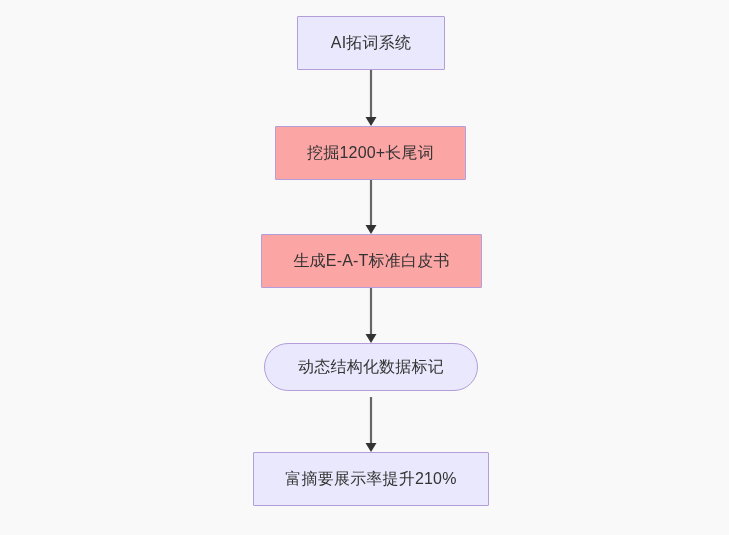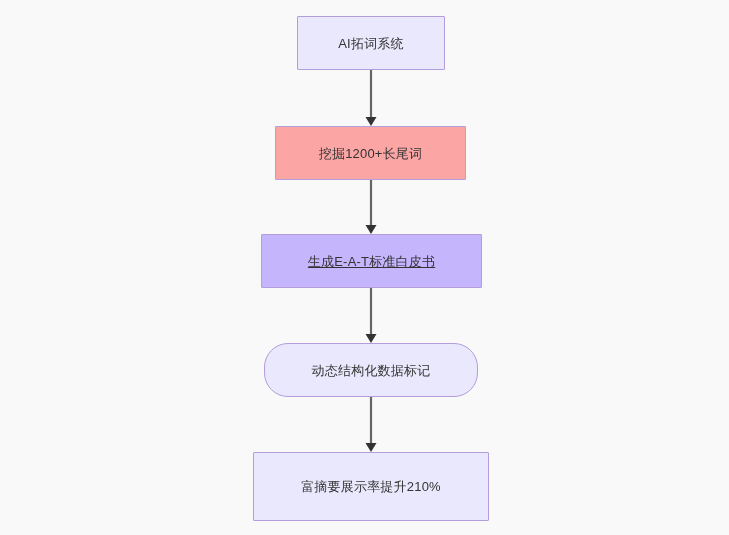--- a/index.html
+++ b/index.html
@@ -21,21 +21,21 @@
   .node {
     position: absolute;
     box-sizing: border-box;
     background: #eae8fc;
     border: 1.6px solid #b39ddb;
     border-radius: 1px;
     display: flex;
     align-items: center;
     justify-content: center;
     color: #333333;
-    font-size: 13px;
+    font-size: 16px;
     line-height: 1;
     letter-spacing: 0.2px;
     white-space: nowrap;
   }
   .node-label {
     display: block;
     padding: 0 4px;
   }
   .edge {
     position: absolute;
@@ -66,39 +66,39 @@
     <span class="node-label">挖掘1200+长尾词</span>
   </div>
 
   <div class="edge" style="left: 362px; top: 180px; height: 54px;">
     <svg width="18" height="54" viewBox="0 0 18 54">
         <line x1="9" y1="0" x2="9" y2="46" stroke="#666666" stroke-width="2.2"></line>
         <polygon points="3.5,45 14.5,45 9,54" fill="#333333"></polygon>
       </svg>
   </div>
 
-  <div class="node" style="left: 261px; top: 234px; width: 221px; height: 54px; background: #c4b5fd; border-color: rgb(179, 157, 219); color: rgb(51, 51, 51); text-decoration: underline;">
+  <div class="node" style="left: 261px; top: 234px; width: 221px; height: 54px; background: #fca5a5; border-color: rgb(179, 157, 219); color: rgb(51, 51, 51);">
     <span class="node-label">生成E-A-T标准白皮书</span>
   </div>
 
   <div class="edge" style="left: 362px; top: 288px; height: 55px;">
     <svg width="18" height="55" viewBox="0 0 18 55">
         <line x1="9" y1="0" x2="9" y2="47" stroke="#666666" stroke-width="2.2"></line>
         <polygon points="3.5,46 14.5,46 9,55" fill="#333333"></polygon>
       </svg>
   </div>
 
-  <div class="node" style="left: 264px; top: 343px; width: 214px; height: 54px; background: rgb(234, 232, 252); border-color: rgb(179, 157, 219); color: rgb(51, 51, 51); border-radius: 24px;">
+  <div class="node" style="left: 264px; top: 343px; width: 214px; height: 48px; background: rgb(234, 232, 252); border-color: rgb(179, 157, 219); color: rgb(51, 51, 51); border-radius: 24px;">
     <span class="node-label">动态结构化数据标记</span>
   </div>
 
   <div class="edge" style="left: 362px; top: 397px; height: 55px;">
     <svg width="18" height="55" viewBox="0 0 18 55">
         <line x1="9" y1="0" x2="9" y2="47" stroke="#666666" stroke-width="2.2"></line>
         <polygon points="3.5,46 14.5,46 9,55" fill="#333333"></polygon>
       </svg>
   </div>
 
-  <div class="node" style="left: 253px; top: 452px; width: 236px; height: 69px; background: rgb(234, 232, 252); border-color: rgb(179, 157, 219); color: rgb(51, 51, 51);">
+  <div class="node" style="left: 253px; top: 452px; width: 236px; height: 54px; background: rgb(234, 232, 252); border-color: rgb(179, 157, 219); color: rgb(51, 51, 51);">
     <span class="node-label">富摘要展示率提升210%</span>
   </div>
 
 </div>
 
 </body></html>

